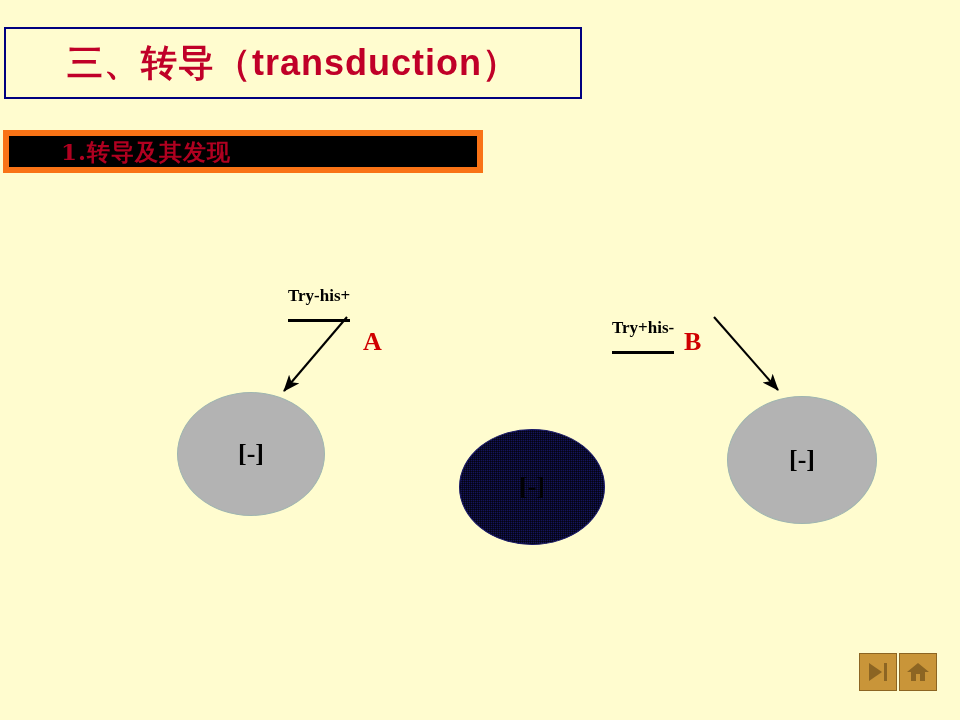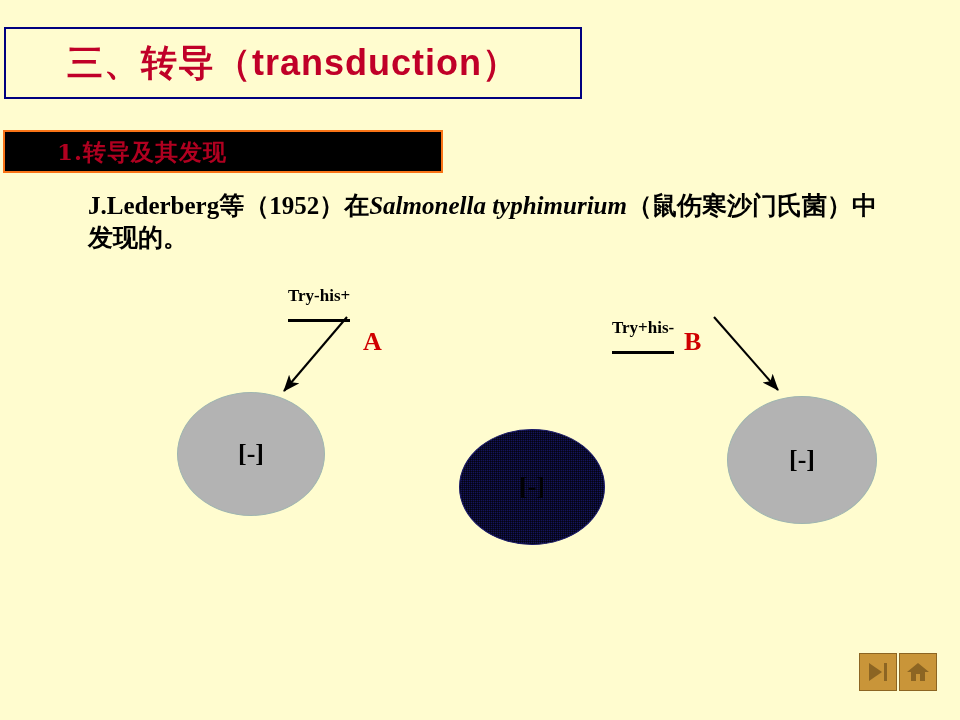--- a/index.html
+++ b/index.html
@@ -48,24 +48,24 @@
   #title-text .latin {
     font-family: "Liberation Sans", "DejaVu Sans", sans-serif;
     font-weight: bold;
   }
 
   
   #banner-box {
     position: absolute;
     left: 3px;
     top: 130px;
-    width: 440px;
+    width: 480px;
     height: 43px;
     background: #000000;
-    border: 2px solid #f97316;
+    border: 6px solid #f97316;
     box-sizing: border-box;
   }
   #banner-text {
     position: absolute;
     left: 52px;
     top: 50%;
     transform: translateY(-50%);
     color: #B00020;
     font-family: "DejaVu Serif", "Liberation Serif", serif;
     font-weight: bold;
@@ -198,21 +198,20 @@
 <div id="slide">
 
   <div id="title-box">
     <div id="title-text"><span>三、转导</span><span class="latin">（transduction）</span></div>
   </div>
 
   <div id="banner-box">
     <div id="banner-text">1.转导及其发现</div>
   </div>
 
-  <div id="paragraph"><span>J.Lederberg等（1952）在</span><span class="sp">Salmonella typhimurium</span><span>（鼠伤寒沙门氏菌）中发现的。</span></div>
 
   <div class="geno" id="geno-a">Try-his+</div>
   <div class="geno" id="geno-b">Try+his-</div>
 
   <div class="redlabel" id="label-a">A</div>
   <div class="redlabel" id="label-b">B</div>
 
   <svg id="arrows" viewBox="0 0 960 720">
     <defs>
       <marker id="ah" markerWidth="9" markerHeight="9" refX="7.5" refY="3.2" orient="auto" markerUnits="strokeWidth">

